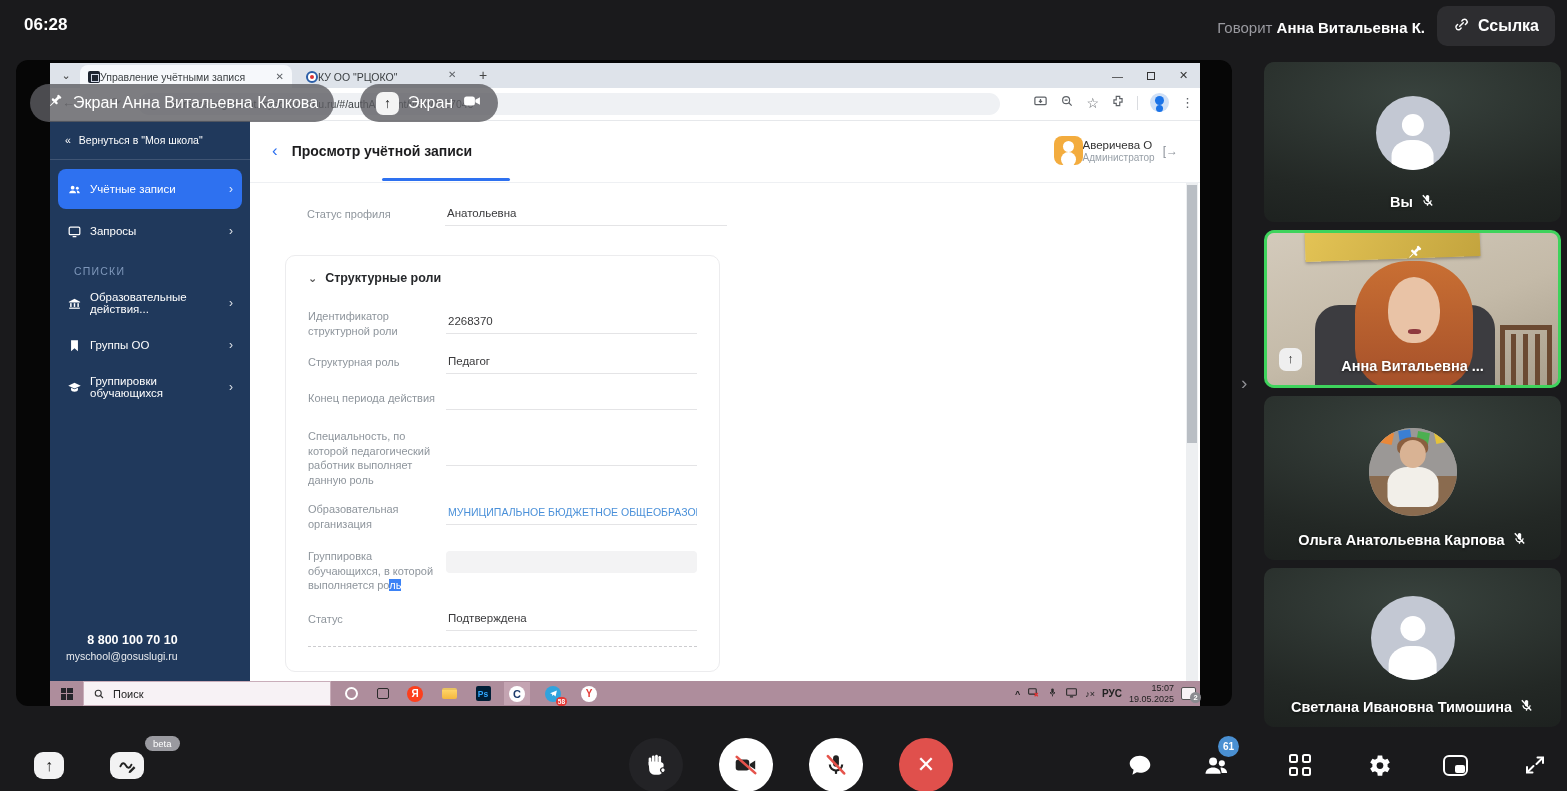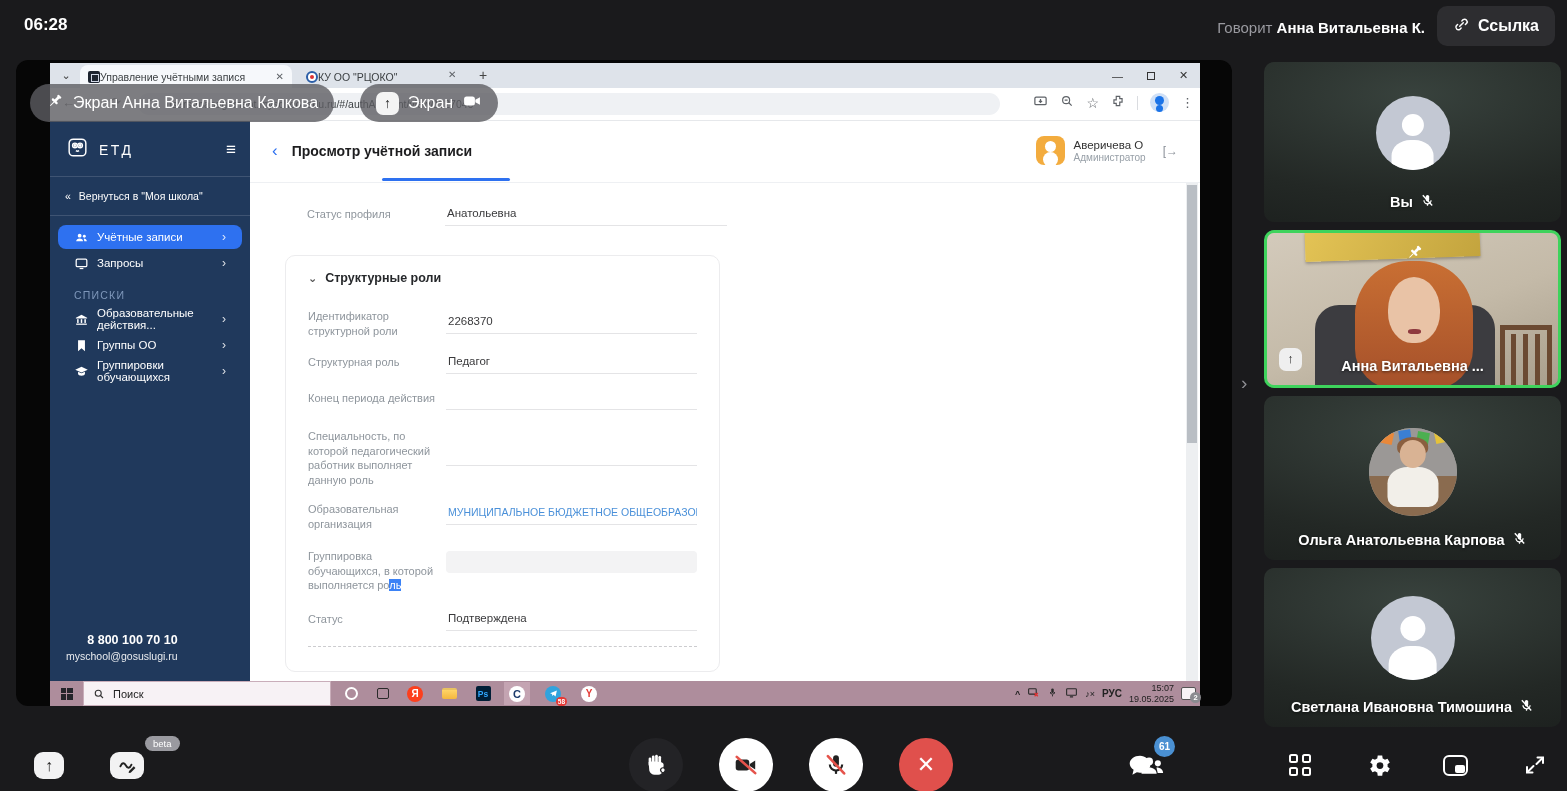--- a/index.html
+++ b/index.html
@@ -56,35 +56,35 @@
   .pill .upbox { width:23px; height:23px; background:#f4f4f4; border-radius:7px; color:#222; font-size:14px;
      text-align:center; line-height:22px; font-weight:bold; }
 
   
   .app-side { position:absolute; left:0; top:58px; width:200px; height:560px; background:#20395c; color:#fff; }
   .s-logo { display:flex; align-items:center; gap:9px; padding:14px 14px 12px 15px; border-bottom:1px solid rgba(255,255,255,.14); }
   .s-logo .brand { font-size:14px; letter-spacing:2.5px; }
   .burger { margin-left:auto; font-size:17px; cursor:pointer; color:#fff; }
   .s-back { display:flex; gap:8px; align-items:center; padding:13px 15px; font-size:10.5px; border-bottom:1px solid rgba(255,255,255,.14); cursor:pointer; }
   .s-menu { padding:9px 8px 0; }
-  .s-item { display:flex; align-items:center; gap:8px; height:24px; padding:0 16px; border-radius:8px; font-size:11.5px; cursor:pointer; margin-bottom:2px; }
+  .s-item { display:flex; align-items:center; gap:8px; height:40px; padding:0 9px; border-radius:8px; font-size:11.5px; cursor:pointer; margin-bottom:2px; }
   .s-item .chev { margin-left:auto; font-size:12px; color:rgba(255,255,255,.85); }
   .s-item.active { background:#2e71f0; }
   .s-section { padding:12px 16px 6px; font-size:10.5px; letter-spacing:1.2px; color:#7e97ba; }
   .s-bottom { position:absolute; left:16px; bottom:16px; line-height:1.5; }
   .s-phone { font-size:12.5px; font-weight:bold;text-align:right; }
   .s-mail { font-size:10.5px; opacity:.9; }
   .icon14 { width:15px; height:15px; flex:none; }
 
   
   .app-main { position:absolute; left:200px; top:58px; width:950px; height:560px; background:#fff; }
   .m-header { position:absolute; left:0; top:0; width:100%; height:59px; display:flex; align-items:center; padding:0 22px; }
   .back-chev { color:#2e71f0; font-size:17px; margin-right:14px; cursor:pointer; }
   .m-title { font-size:14px; font-weight:bold; color:#1d1d1f; }
-  .m-user { margin-left:auto; display:flex; align-items:center; gap:9px; }
+  .m-user { margin-left:auto; display:flex; align-items:center; }
   .m-avatar { width:29px; height:29px; background:#f3ac3e; border-radius:8px; position:relative; overflow:hidden; }
   .m-avatar:after { content:""; position:absolute; left:9px; top:5px; width:11px; height:11px; background:#fff; border-radius:50%; box-shadow:0 13px 0 2px #fff; }
   .m-user .nm { font-size:11.5px; color:#333; line-height:1.25; }
   .m-user .rl { font-size:10px; color:#98a0a8; }
   .m-logout { font-size:12px; color:#8a9098; margin-left:8px; cursor:pointer; }
   .tab-underline { position:absolute; left:132px; top:57px; width:128px; height:3px; background:#2e71f0; border-radius:2px; }
   .m-hair { position:absolute; left:0; top:61px; width:100%; height:1px; background:#eef0f3; }
 
   .frow { display:flex; gap:10px; align-items:flex-start; }
   .flabel { width:128px; flex:none; font-size:11px; color:#8e959c; line-height:1.35; padding-top:2px; }
@@ -226,32 +226,20 @@
           <span><svg viewBox="0 0 24 24" width="14" fill="none" stroke="#5f6368" stroke-width="2">
                 <path d="M9 4h6v4h4v6h-4v6H9v-4H5v-6h4z"></path>
               </svg></span>
           <span class="sep-v"></span>
           <span class="avatar-chrome"></span>
           <span style="font-size:13px;">⋮</span>
         </div>
       </div>
 
       <div class="app-side">
-        <div class="s-logo">
-          <span><svg viewBox="0 0 24 24" width="25" height="25" fill="none" stroke="#fff" stroke-width="1.4">
-                <rect x="4" y="4" width="16" height="16" rx="4"></rect>
-                <circle cx="9.5" cy="10" r="2.2"></circle>
-                <circle cx="14.5" cy="10" r="2.2"></circle>
-                <circle cx="9.5" cy="10" r="0.7" fill="#fff"></circle>
-                <circle cx="14.5" cy="10" r="0.7" fill="#fff"></circle>
-                <path d="M10.5 15c1 .8 2 .8 3 0"></path>
-              </svg></span>
-          <span class="brand">ЕТД</span>
-          <span class="burger">≡</span>
-        </div>
         <div class="s-back">
           <span>«</span>
           <span>Вернуться в "Моя школа"</span>
         </div>
         <div class="s-menu">
           <div class="s-item active">
             <span class="icon14"><svg viewBox="0 0 24 24" width="15" fill="#fff">
                   <circle cx="9" cy="9" r="3"></circle>
                   <path d="M3.5 18c0-2.8 2.5-4.5 5.5-4.5s5.5 1.7 5.5 4.5z"></path>
                   <circle cx="16.5" cy="10" r="2.3"></circle>
@@ -574,21 +562,21 @@
   </div>
   <div class="ctl-circle c-red" style="left:899px; top:738px;">
     <span class="endx">✕</span>
   </div>
 
   <div class="ctl-ic" style="left:1120px; top:745px;">
     <svg viewBox="0 0 24 24" width="26" fill="#fff">
         <path d="M12 3.5c-5.2 0-9.5 3.2-9.5 7.2 0 2.3 1.4 4.3 3.6 5.6L5 21l4.1-2.2c.9.2 1.9.3 2.9.3 5.2 0 9.5-3.2 9.5-7.2S17.2 3.5 12 3.5z"></path>
       </svg>
   </div>
-  <div class="ctl-ic" style="left:1132px; top:745px;">
+  <div class="ctl-ic" style="left:1196px; top:745px;">
     <svg viewBox="0 0 24 24" width="28" fill="#fff">
         <circle cx="9.5" cy="9" r="3.4"></circle>
         <path d="M3 19.5c0-3.3 2.9-5.4 6.5-5.4s6.5 2.1 6.5 5.4z"></path>
         <circle cx="17" cy="10.6" r="2.6"></circle>
         <path d="M15.8 14.2c3-.1 5.7 1.8 5.7 4.6h-4.6z"></path>
       </svg>
     <span class="badge61">61</span>
   </div>
   <div class="ctl-ic" style="left:1280px; top:745px;">
     <span class="grid-ic">

